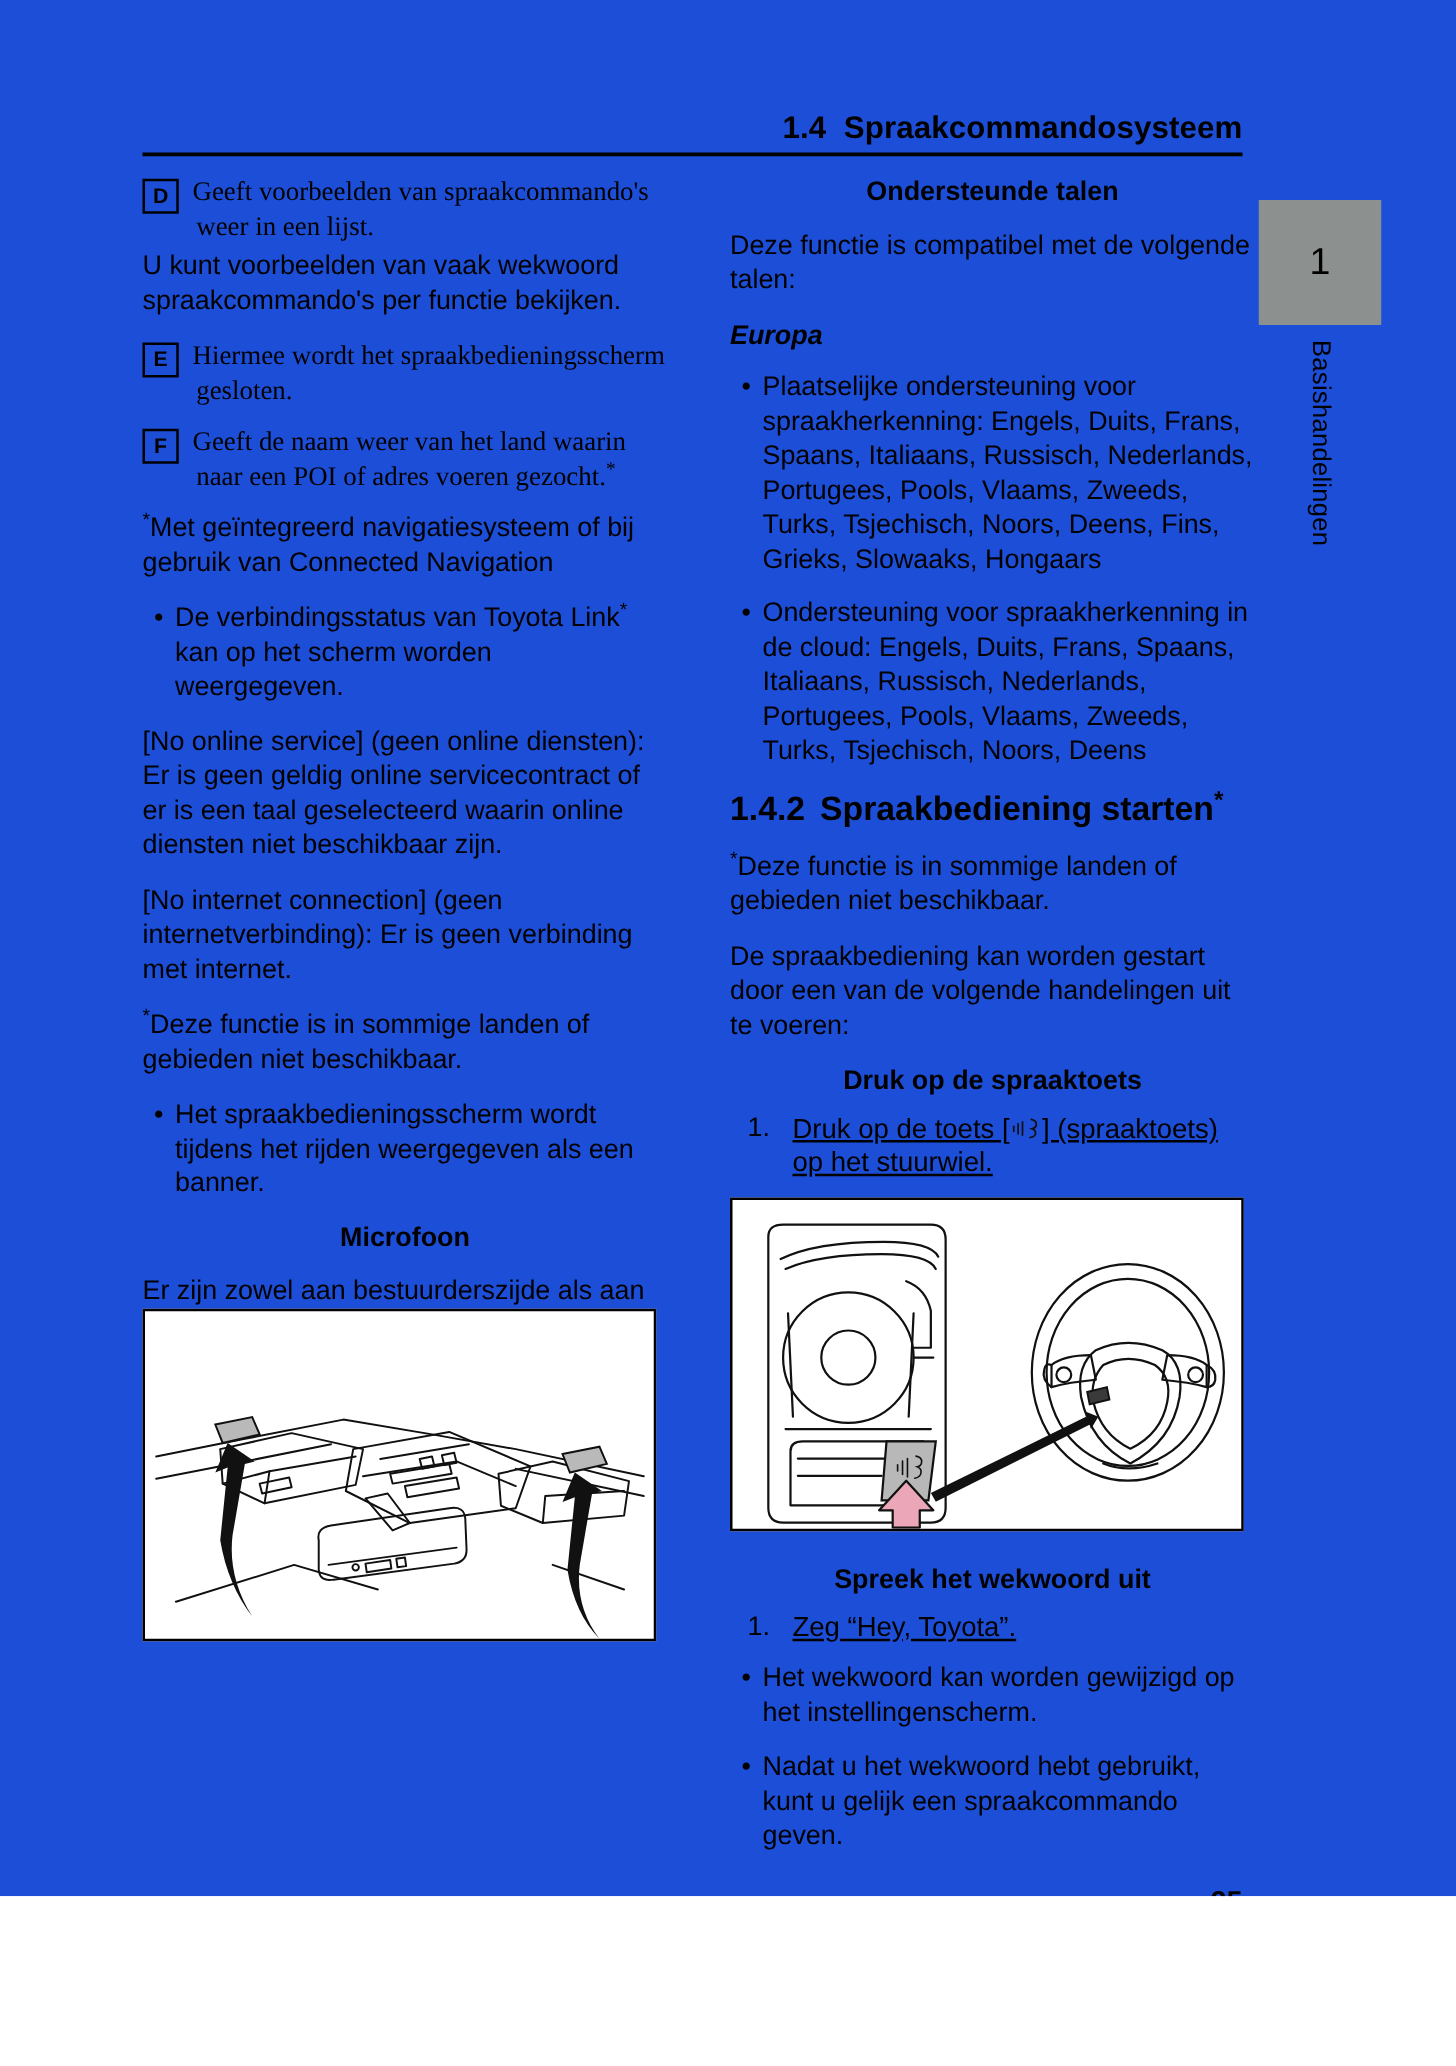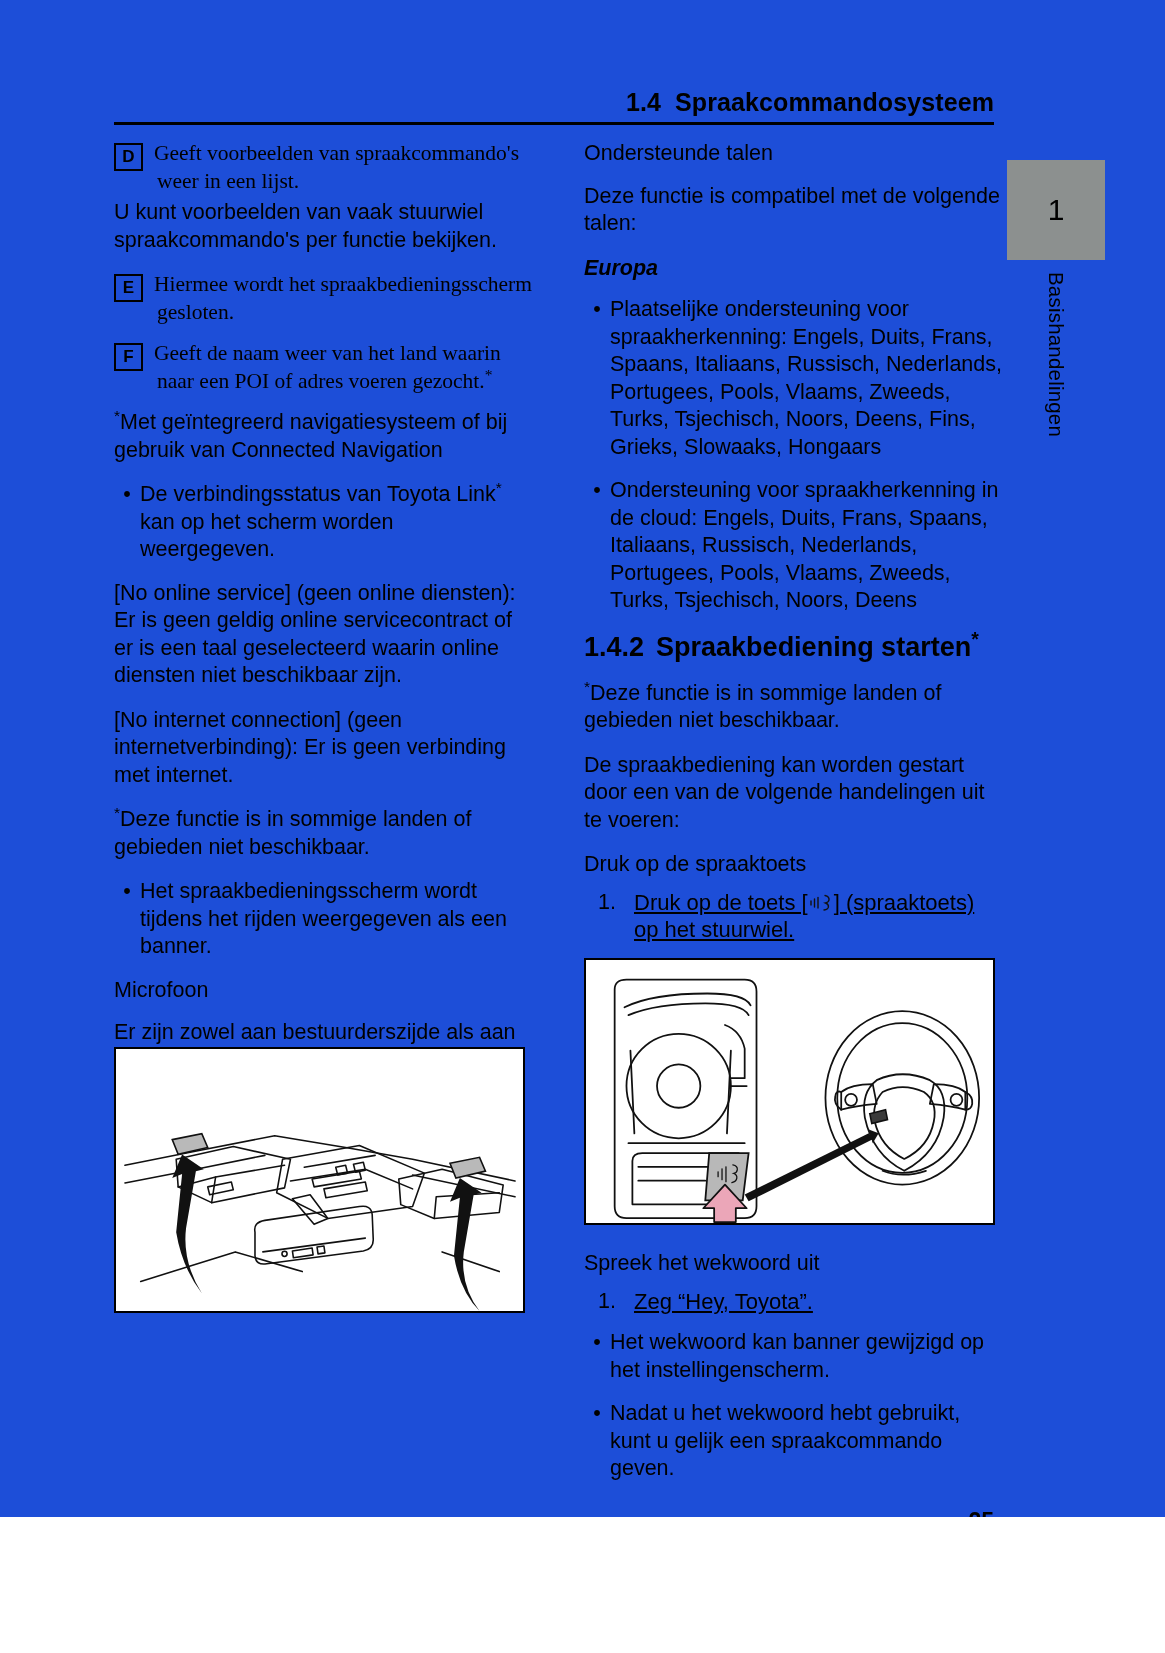--- a/index.html
+++ b/index.html
@@ -87,23 +87,24 @@
   
   p {
     margin: 0 0 0 0;
     font-size: 21.5px;
     line-height: 27.5px;
   }
   .blk { margin-bottom: 17px; }
 
   .h-bold {
     font-size: 21.5px;
-    font-weight: normal;
+    font-weight: bold;
     line-height: 27.5px;
     margin-bottom: 15px;
+    text-align: center;
   }
   .h-bold-italic {
     font-size: 21.5px;
     font-weight: bold;
     font-style: italic;
     line-height: 27.5px;
     margin-bottom: 14px;
   }
   .h-section {
     font-size: 27px;
@@ -250,21 +251,21 @@
     <span>Basishandelingen</span>
   </div>
 
   <div class="col col-left">
 
     <div class="callout">
       <span class="boxed">D</span>
       <span class="ctext">Geeft voorbeelden van spraakcommando's weer in een lijst.</span>
     </div>
 
-    <p class="blk">U kunt voorbeelden van vaak stuurwiel spraakcommando's per functie bekijken.</p>
+    <p class="blk">U kunt voorbeelden van vaak wekwoord spraakcommando's per functie bekijken.</p>
 
     <div class="callout" style="margin-bottom:14px;">
       <span class="boxed">E</span>
       <span class="ctext">Hiermee wordt het spraakbedieningsscherm gesloten.</span>
     </div>
 
     <div class="callout" style="margin-bottom:14px;">
       <span class="boxed">F</span>
       <span class="ctext"><span>Geeft de naam weer van het land waarin naar een POI of adres voeren gezocht.</span><sup class="star">*</sup></span>
     </div>
@@ -456,21 +457,21 @@
 
     <div class="h-bold" style="margin-bottom:10px;">Spreek het wekwoord uit</div>
 
     <div class="numitem">
       <span class="n">1.</span>
       <span class="ntext">Zeg “Hey, Toyota”.</span>
     </div>
 
     <div class="bullet">
       <span class="dot">•</span>
-      <span class="btext">Het wekwoord kan banner gewijzigd op het instellingenscherm.</span>
+      <span class="btext">Het wekwoord kan worden gewijzigd op het instellingenscherm.</span>
     </div>
 
     <div class="bullet">
       <span class="dot">•</span>
       <span class="btext">Nadat u het wekwoord hebt gebruikt, kunt u gelijk een spraakcommando geven.</span>
     </div>
   </div>
 
   <div class="folio">25</div>
 

